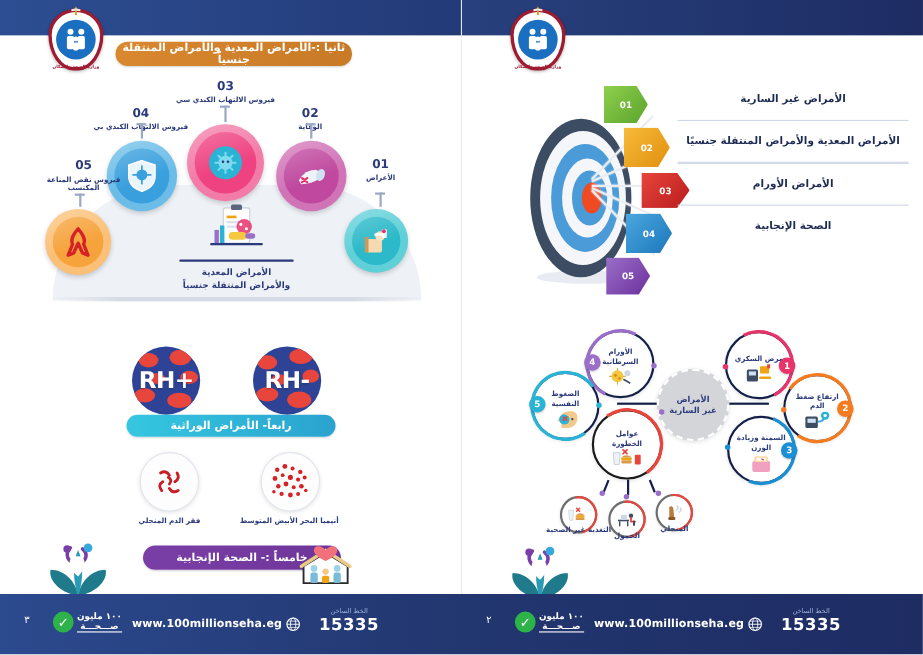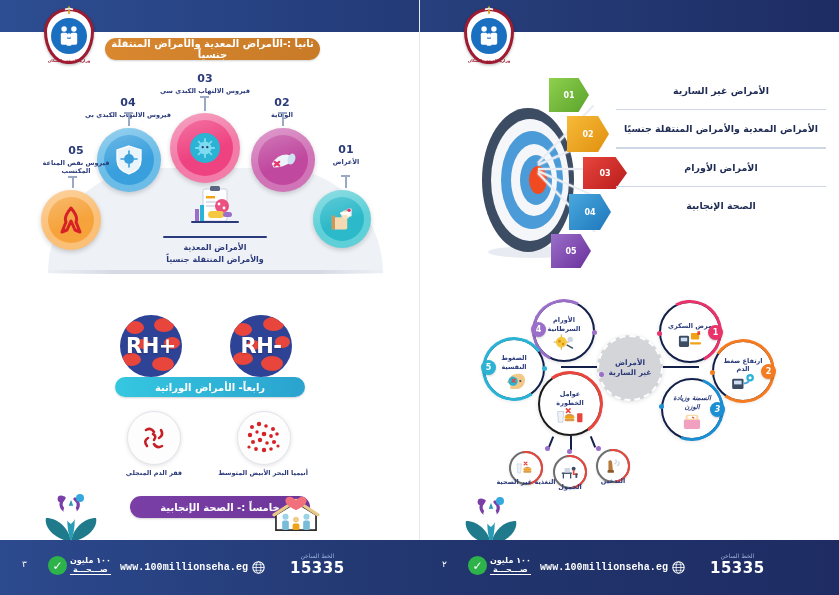--- a/index.html
+++ b/index.html
@@ -119,21 +119,21 @@
   
   .lotus { position:absolute; width:62px; height:62px; }
 
   
   .footer { position:absolute; left:0; bottom:0; width:839px; height:55px;
     background: linear-gradient(90deg,#2c4a8e 0%, #22366f 50%, #1e2c63 100%); }
   .fhalf { position:absolute; top:0; height:55px; width:419px; }
   .fitem { position:absolute; color:#fff; }
   .hot-lbl { font-size:6px; color:#9fb4dd; text-align:center; }
   .hot-num { font-size:15px; font-weight:bold; letter-spacing:.5px; direction:ltr; }
-  .site { font-size:10px; font-weight:bold; direction:ltr; letter-spacing:.1px;font-family:Liberation Mono, monospace; }
+  .site { font-size:10px; font-weight:bold; direction:ltr; letter-spacing:.1px; }
   .pagenum { font-size:9px; color:#fff; }
   .m100 { position:absolute; display:flex; align-items:center; gap:3px; }
   .m100 .chk { width:19px; height:19px; border-radius:50%; background:#2db34a;
     display:flex; align-items:center; justify-content:center; color:#fff; font-size:12px; font-weight:bold; }
   .m100 .tw { color:#fff; font-size:8px; font-weight:bold; line-height:1.15; text-align:center; }
   .m100 .tw .u { border-bottom:1px solid #fff; display:block; }
 
   
   .target { position:absolute; left:478px; top:100px; width:112px; height:160px; }
 
@@ -529,21 +529,21 @@
       <rect x="1" y="5" width="12" height="11" rx="1.5" fill="#3c4c63"></rect>
       <rect x="3" y="7" width="8" height="4" fill="#cfe0f2"></rect>
       <path d="M13 10 Q19 10 19 5" stroke="#4aa8de" stroke-width="2" fill="none"></path>
       <circle cx="20" cy="4" r="4" fill="#2ab3d4"></circle>
       <circle cx="20" cy="4" r="1.6" fill="#fff"></circle>
     </svg>
     <div class="badge" style="right:-4px; top:22px; background:#f47b20;">2</div>
     <div class="dot" style="left:-4px; top:28px; background:#f47b20;"></div>
   </div>
 
-  <div class="ncd" style="left:661px; top:378px; width:62px; height:62px;font-style:italic;">
+  <div class="ncd" style="left:661px; top:378px; width:62px; height:62px;">
     <div class="arc" style="border-bottom-color:#1b8fd4;border-right-color:#1b8fd4;transform:rotate(-24deg);"></div>
     <div class="lab">السمنة وزيادة الوزن</div>
     <svg class="ic" width="20" height="18" viewBox="0 0 22 20">
       <rect x="2" y="8" width="18" height="11" rx="2" fill="#f2a0c0"></rect>
       <rect x="4" y="3" width="14" height="6" rx="2" fill="#fbd9a8"></rect>
       <rect x="6" y="4.5" width="10" height="3" rx="1.5" fill="#fff"></rect>
       <path d="M11 5.5 l2.5 1.5" stroke="#e8453c" stroke-width="1.2"></path>
     </svg>
     <div class="badge" style="right:-4px; top:22px; background:#1b8fd4;">3</div>
     <div class="dot" style="left:-4px; top:24px; background:#1b8fd4;"></div>
@@ -632,21 +632,21 @@
 
   <div class="subcirc" style="left:596px; top:449px;">
     <div class="half"></div>
     <svg width="20" height="16" viewBox="0 0 22 17">
       <path d="M6 5 C5 2 9 1 10 4 L11 15 L6 15 Z" fill="#b97a3e"></path>
       <rect x="5" y="13" width="7" height="3" rx="1" fill="#8a5a2b"></rect>
       <path d="M13 6 q3-2 1-4" stroke="#cfd6e4" stroke-width="1.5" fill="none" stroke-linecap="round"></path>
       <path d="M16 8 q3-2 1-4" stroke="#cfd6e4" stroke-width="1.5" fill="none" stroke-linecap="round"></path>
     </svg>
   </div>
-  <div class="subcap" style="left:568px; top:477px;">التدخين</div>
+  <div class="subcap" style="left:568px; top:477px;">المنجلي</div>
 
   <svg class="lotus" style="left:460px; top:493px;" viewBox="0 0 62 62">
     <path d="M31 52 C12 48 4 36 6 28 C18 28 29 38 31 52 Z" fill="#1f7a8c"></path>
     <path d="M31 52 C50 48 58 36 56 28 C44 28 33 38 31 52 Z" fill="#1f7a8c"></path>
     <path d="M31 52 C26 38 26 20 31 10 C36 20 36 38 31 52 Z" fill="#2a9bb5"></path>
     <path d="M24 8 C18 14 22 22 30 22 C38 22 41 14 35 9" fill="none" stroke="#7a3fa6" stroke-width="3.2" stroke-linecap="round"></path>
     <path d="M31 34 C20 26 22 14 30 16 C38 14 40 26 31 34 Z" fill="#fff"></path>
     <circle cx="21" cy="9" r="3.4" fill="#7a3fa6"></circle>
     <circle cx="40" cy="8" r="4" fill="#35a8dd"></circle>
   </svg>

